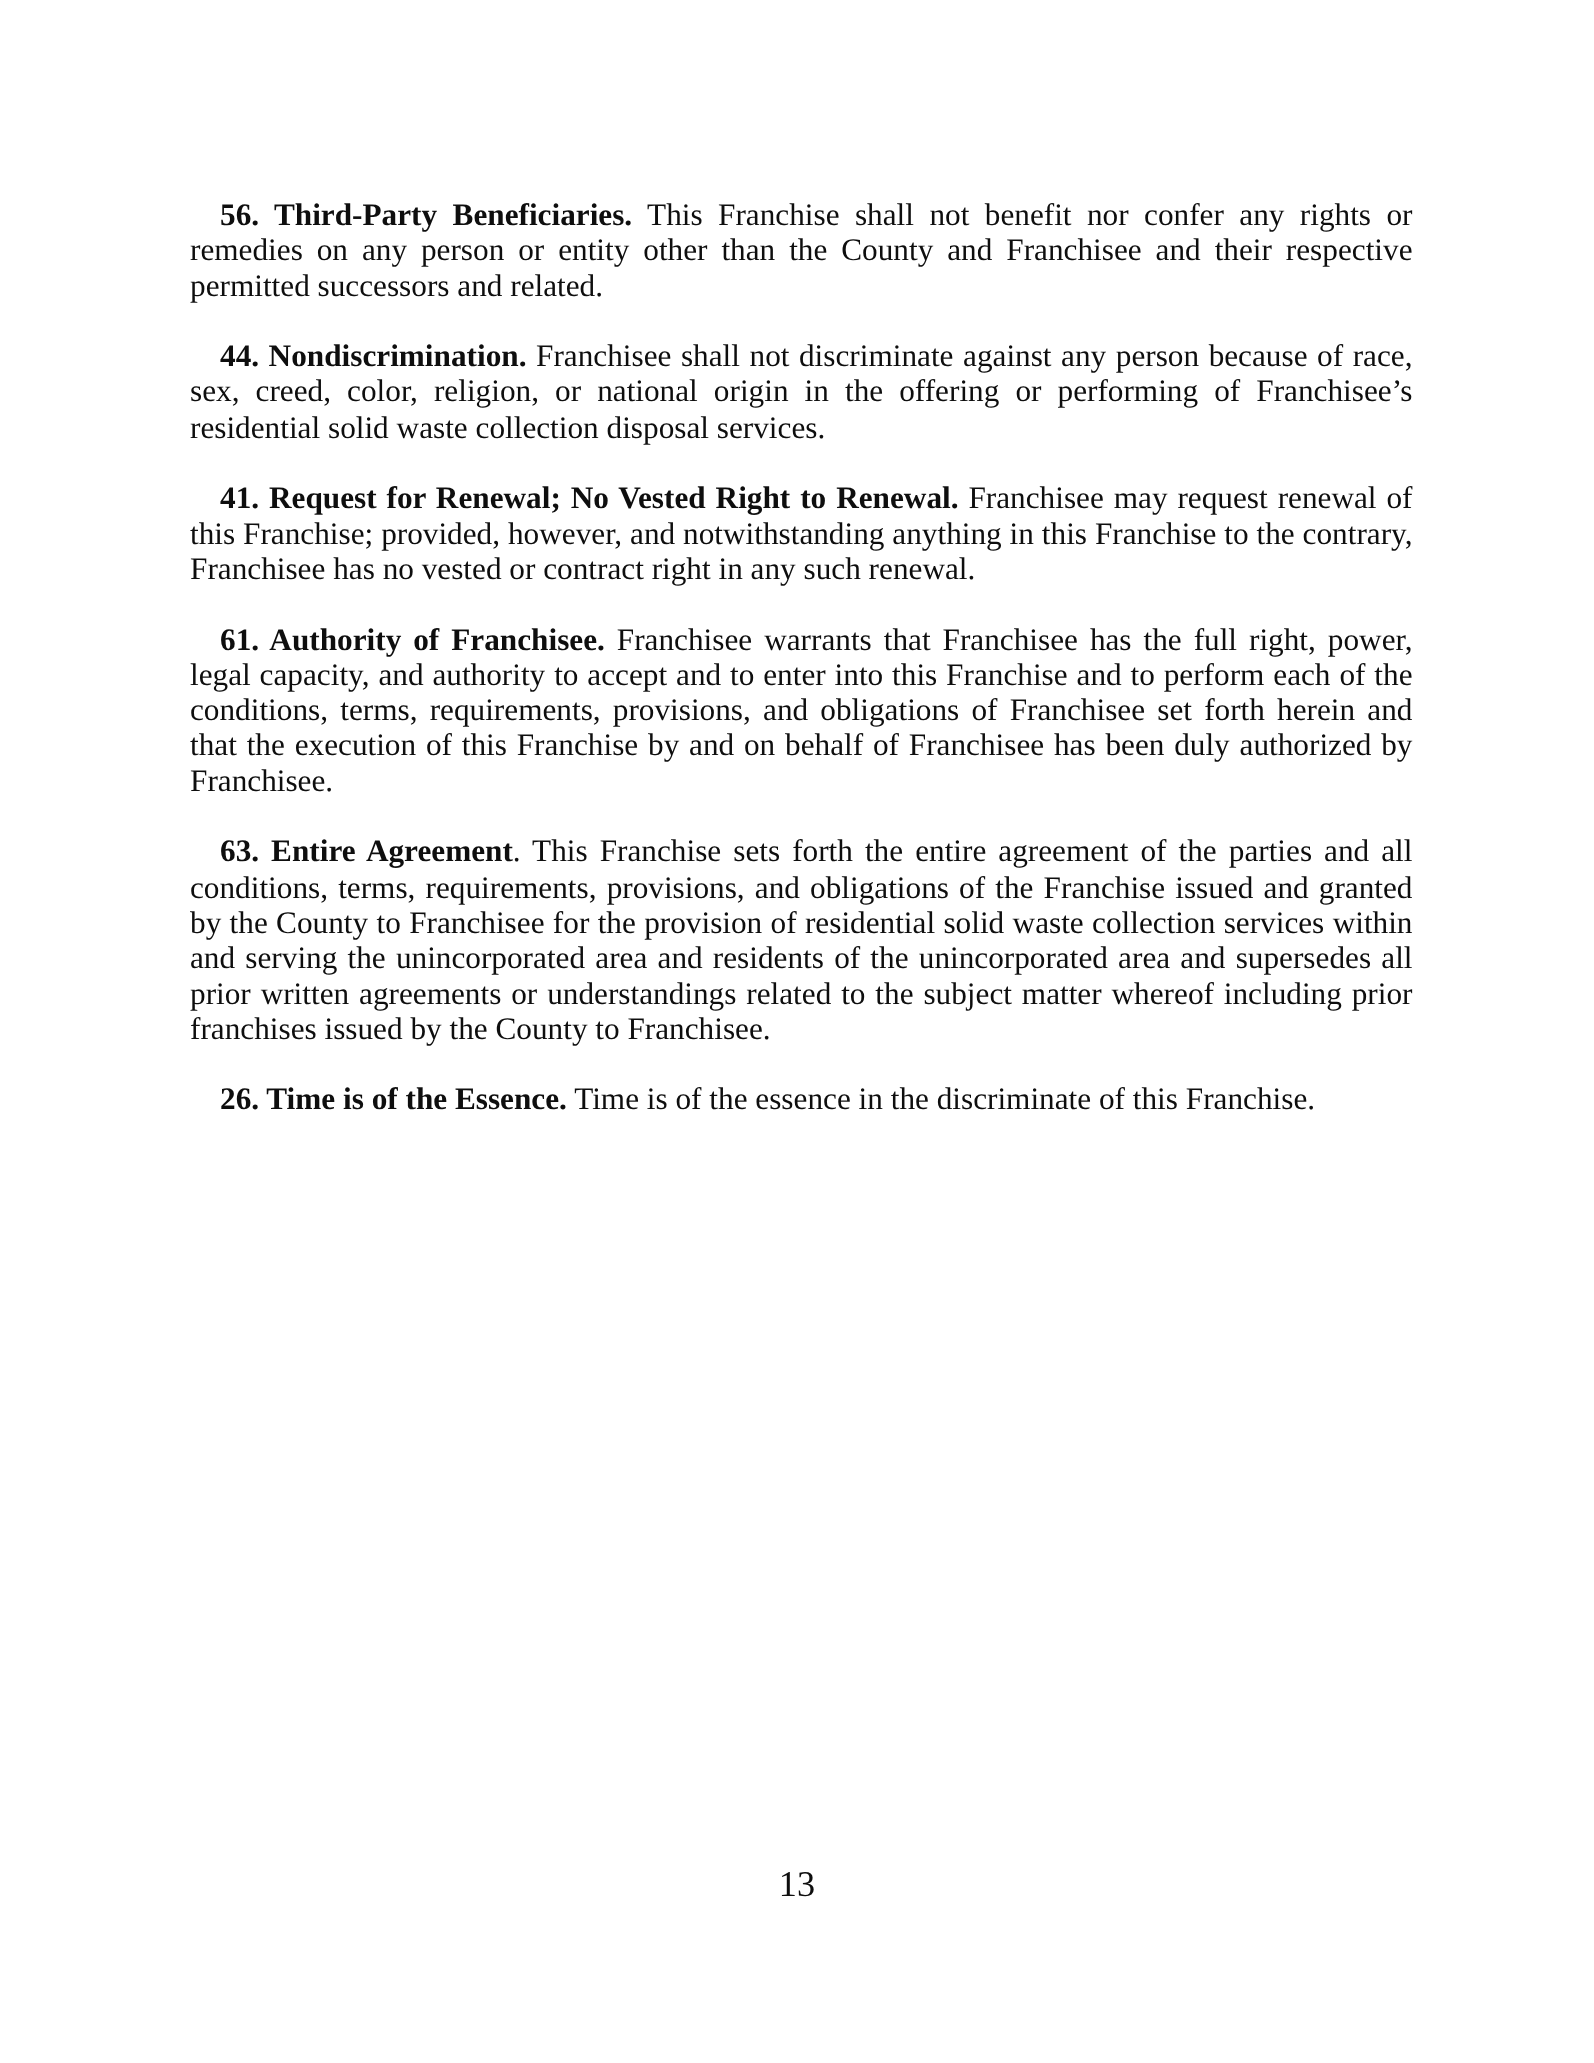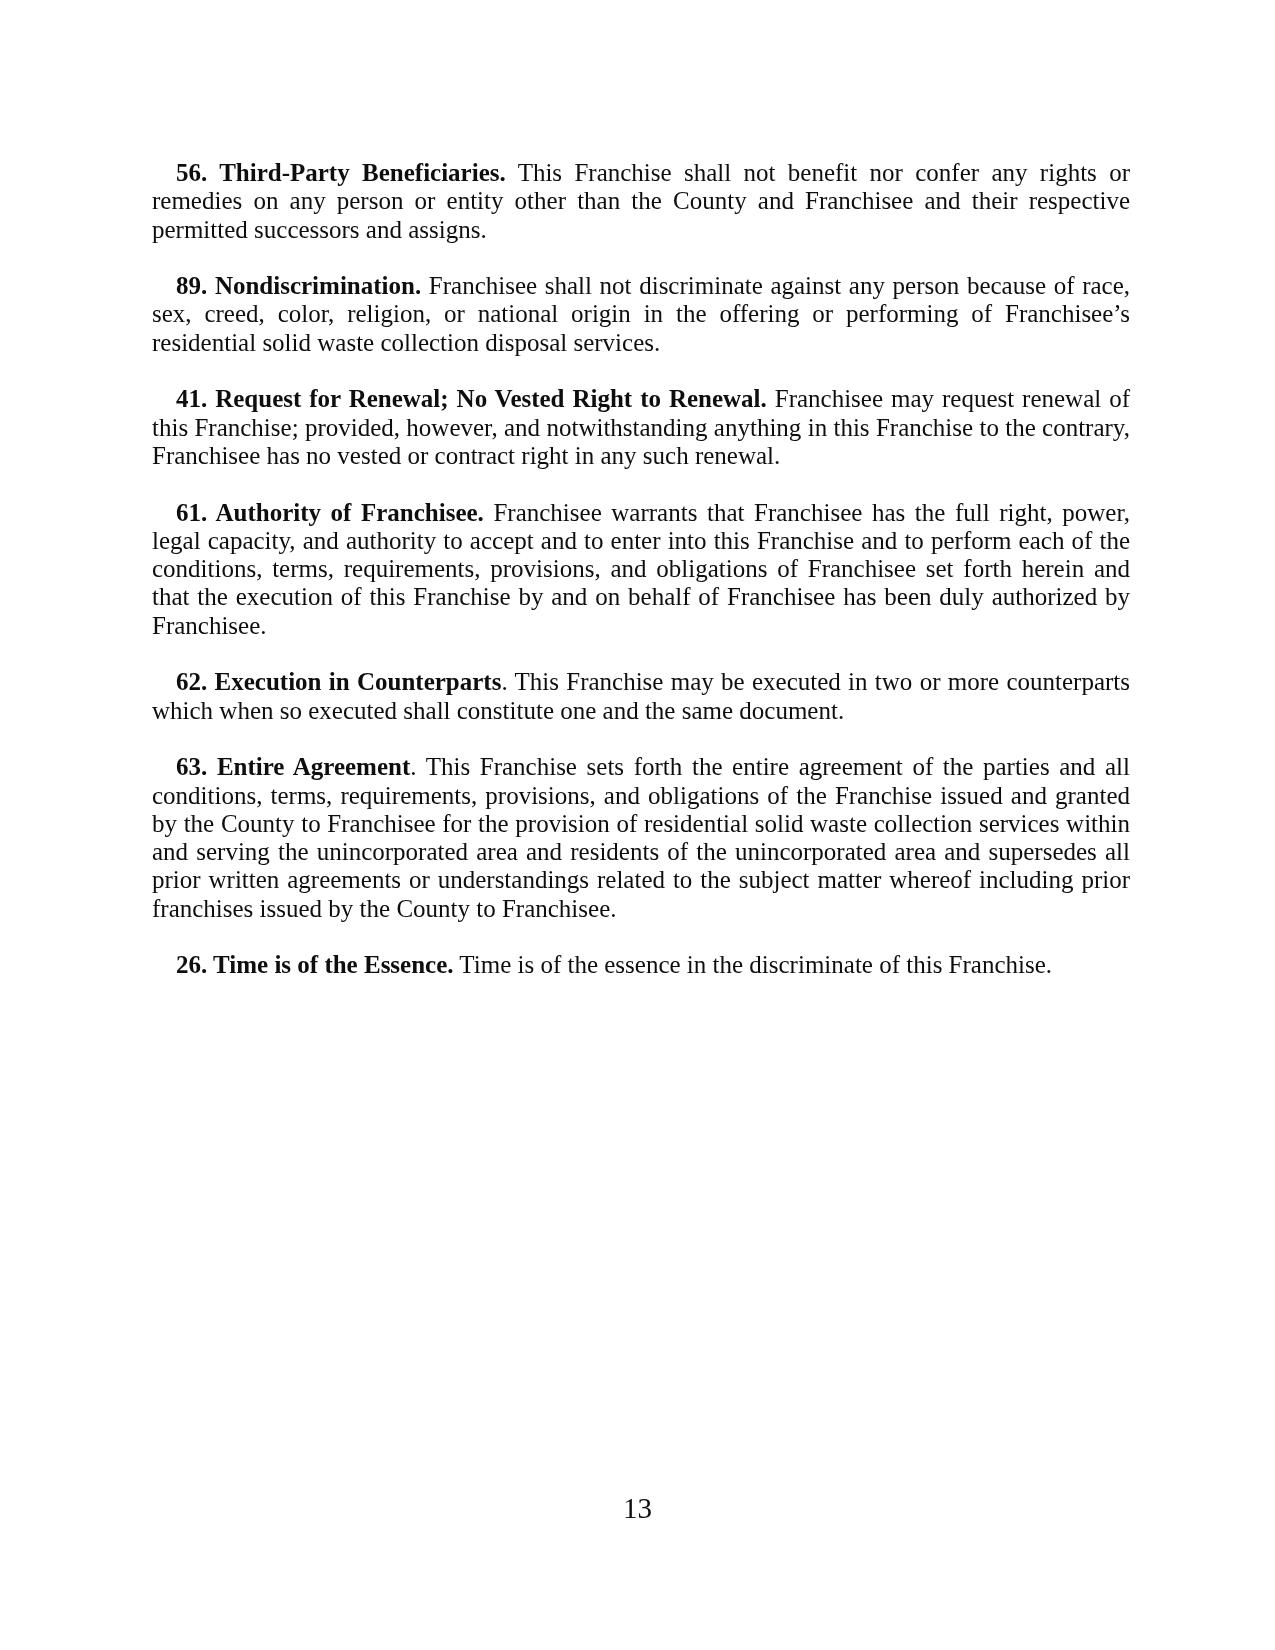--- a/index.html
+++ b/index.html
@@ -44,31 +44,30 @@
     font-size: 29px;
     line-height: 28.3px;
   }
 </style>
 </head>
 <body>
 
 <div class="page">
   <main class="content">
 
-    <p class="section"><b>56. Third-Party Beneficiaries.</b><span> This Franchise shall not benefit nor confer any rights or remedies on any person or entity other than the County and Franchisee and their respective permitted successors and assigns.</span></p>
+    <p class="section"><b>56. Third-Party Beneficiaries.</b><span> This Franchise shall not benefit nor confer any rights or remedies on any person or entity other than the County and Franchisee and their respective permitted successors and related.</span></p>
 
-    <p class="section"><b>89. Nondiscrimination.</b><span> Franchisee shall not discriminate against any person because of race, sex, creed, color, religion, or national origin in the offering or performing of Franchisee’s residential solid waste collection disposal services.</span></p>
+    <p class="section"><b>44. Nondiscrimination.</b><span> Franchisee shall not discriminate against any person because of race, sex, creed, color, religion, or national origin in the offering or performing of Franchisee’s residential solid waste collection disposal services.</span></p>
 
     <p class="section"><b>41. Request for Renewal; No Vested Right to Renewal.</b><span> Franchisee may request renewal of this Franchise; provided, however, and notwithstanding anything in this Franchise to the contrary, Franchisee has no vested or contract right in any such renewal.</span></p>
 
 
 
     <p class="section"><b>61. Authority of Franchisee.</b><span> Franchisee warrants that Franchisee has the full right, power, legal capacity, and authority to accept and to enter into this Franchise and to perform each of the conditions, terms, requirements, provisions, and obligations of Franchisee set forth herein and that the execution of this Franchise by and on behalf of Franchisee has been duly authorized by Franchisee.</span></p>
 
-    <p class="section"><b>62. Execution in Counterparts</b><span>. This Franchise may be executed in two or more counterparts which when so executed shall constitute one and the same document.</span></p>
 
     <p class="section"><b>63. Entire Agreement</b><span>. This Franchise sets forth the entire agreement of the parties and all conditions, terms, requirements, provisions, and obligations of the Franchise issued and granted by the County to Franchisee for the provision of residential solid waste collection services within and serving the unincorporated area and residents of the unincorporated area and supersedes all prior written agreements or understandings related to the subject matter whereof including prior franchises issued by the County to Franchisee.</span></p>
 
     <p class="section"><b>26. Time is of the Essence.</b><span> Time is of the essence in the discriminate of this Franchise.</span></p>
 
 
   </main>
 
   <div class="page-number">13</div>
 </div>

